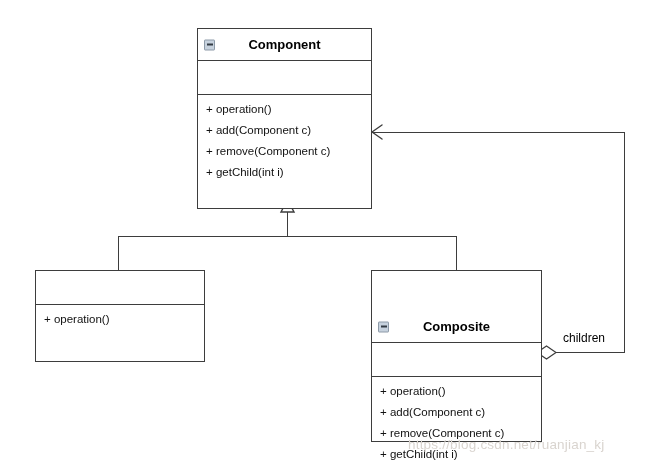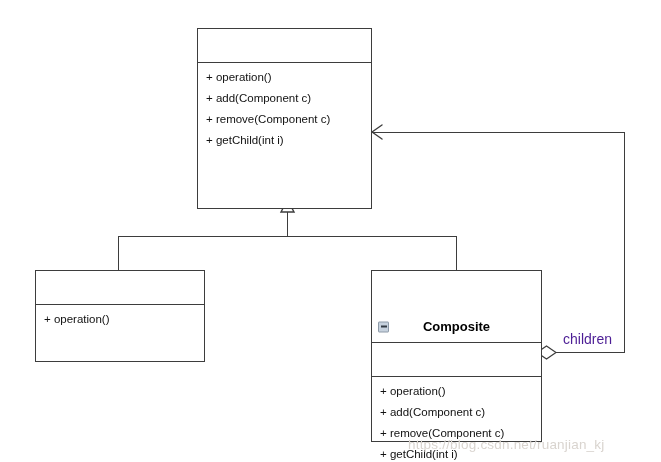--- a/index.html
+++ b/index.html
@@ -90,22 +90,22 @@
     top: 0;
     width: 661px;
     height: 462px;
     z-index: 2;
     overflow: visible;
   }
 
   
   .assoc-label {
     position: absolute;
-    font-size: 14px;
-    color: #4c1d95;
+    font-size: 12px;
+    color: #000000;
     white-space: nowrap;
     z-index: 4;
   }
 
   
   .watermark {
     position: absolute;
     font-size: 13.5px;
     color: #d9d4cf;
     white-space: nowrap;
@@ -134,20 +134,26 @@
     <polygon points="287.5,200 281,212 294,212" fill="#ffffff" stroke="#3d3d3d" stroke-width="1.4"></polygon>
 
     <polyline points="382,125 372,132 382,139" fill="none" stroke="#3d3d3d" stroke-width="1.4" stroke-linecap="round" stroke-linejoin="round"></polyline>
 
     <polygon points="537,352.5 546.5,346 556,352.5 546.5,359" fill="#ffffff" stroke="#3d3d3d" stroke-width="1.2"></polygon>
   </svg>
 
   <div class="assoc-label" style="left:563px; top:331px;">children</div>
 
   <div class="uml-class" style="left:197px; top:28px; width:175px; height:181px;">
+    <div class="uml-header" style="height:32px;">
+      <span class="collapse-icon">
+          <i></i>
+        </span>
+      <span>Component</span>
+    </div>
     <div class="uml-attrs" style="height:34px;"></div>
     <div class="uml-ops">
       <div class="uml-op">+ operation()</div>
       <div class="uml-op">+ add(Component c)</div>
       <div class="uml-op">+ remove(Component c)</div>
       <div class="uml-op">+ getChild(int i)</div>
     </div>
   </div>
 
   <div class="uml-class" style="left:35px; top:270px; width:170px; height:92px;">

